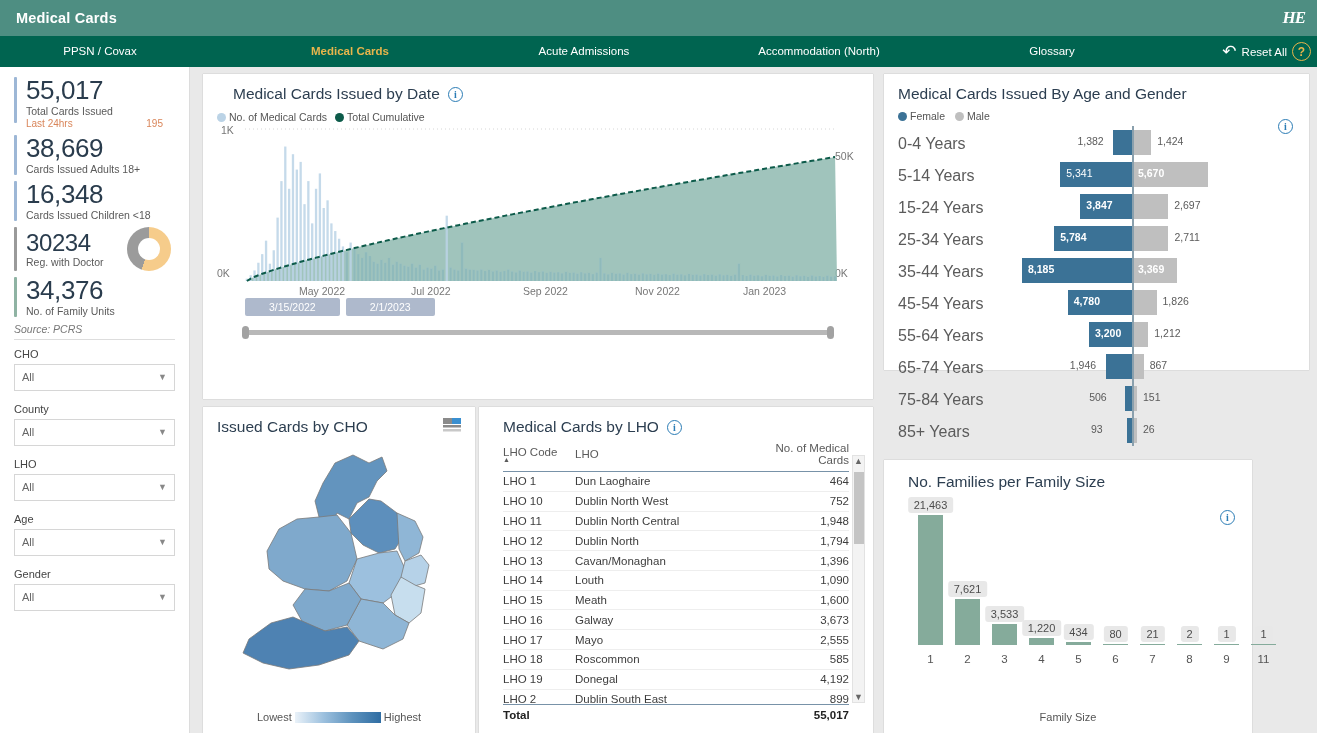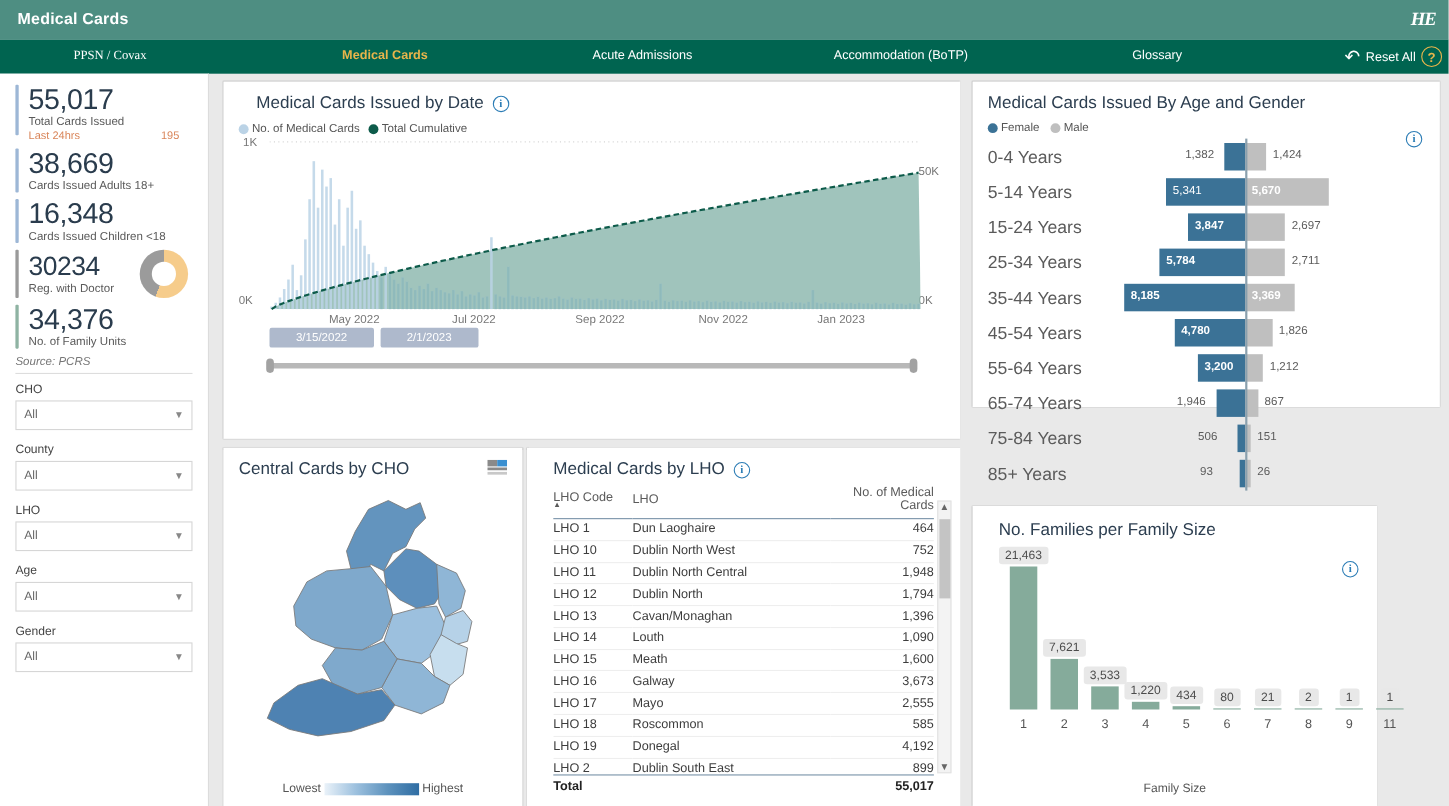--- a/index.html
+++ b/index.html
@@ -206,24 +206,24 @@
 
 <div class="app">
 
   <div class="titlebar">
     <span class="title">Medical Cards</span>
     <span class="hse-logo">HE</span>
   </div>
 
   <div class="navbar">
     <div id="nav-tabs">
-        <div class="navtab" style="left: 20px; width: 160px; font-family: Liberation Serif, serif;">PPSN / Covax</div>
+        <div class="navtab" style="left: 20px; width: 160px;">PPSN / Covax</div>
         <div class="navtab active" style="left: 270px; width: 160px;">Medical Cards</div>
         <div class="navtab" style="left: 504px; width: 160px;">Acute Admissions</div>
-        <div class="navtab" style="left: 727px; width: 184px;">Accommodation (BoTP)</div>
+        <div class="navtab" style="left: 727px; width: 184px;">Accommodation (North)</div>
         <div class="navtab" style="left: 972px; width: 160px;">Glossary</div>
       </div>
     <div class="nav-right">
       <span class="reset-icon">↶</span>
       <span class="reset-label">Reset All</span>
       <span class="help-icon">?</span>
     </div>
   </div>
 
   <div class="sidebar">
@@ -766,21 +766,21 @@
         <span class="fam-tick" style="left: 327.5px; width: 30px; bottom: 10px;">9</span>
         <span class="fam-bar" style="left: 366.92px; width: 25.16px; height: 1.5px; bottom: 30px; background: rgb(133, 171, 155);"></span>
         <span class="fam-lab" style="bottom: 33.5px; left: 379.5px; transform: translateX(-50%); position: absolute;">1</span>
         <span class="fam-tick" style="left: 364.5px; width: 30px; bottom: 10px;">11</span>
       </div>
     <div class="fam-xaxis" id="fam-xlabel" style="left:0;bottom:10px;width:100%;text-align:center">Family Size</div>
   </div>
 
   <div class="card" id="map-card">
     <div class="map-head">
-      <div class="card-title">Central Cards by CHO</div>
+      <div class="card-title">Issued Cards by CHO</div>
       <svg class="map-icon" viewBox="0 0 18 16">
         <rect x="0" y="0" width="18" height="16" fill="#fff"></rect>
         <rect x="0" y="0" width="9" height="6" fill="#8a8a8a"></rect>
         <rect x="9" y="0" width="9" height="6" fill="#3a8fd0"></rect>
         <rect x="0" y="7" width="18" height="2.5" fill="#8a8a8a"></rect>
         <rect x="0" y="11" width="18" height="2.5" fill="#c8c8c8"></rect>
       </svg>
     </div>
     <svg id="ireland-map" width="240" height="248" viewBox="0 0 240 248" style="position:absolute;left:16px;top:34px">
         <path d="M104,42 L116,22 L134,14 L150,22 L163,16 L168,30 L158,40 L150,56 L138,62 L130,78 L118,72 L112,84 L100,76 L96,60 Z" fill="#6394BE" stroke="#7a7a7a" stroke-width="0.8"></path>

